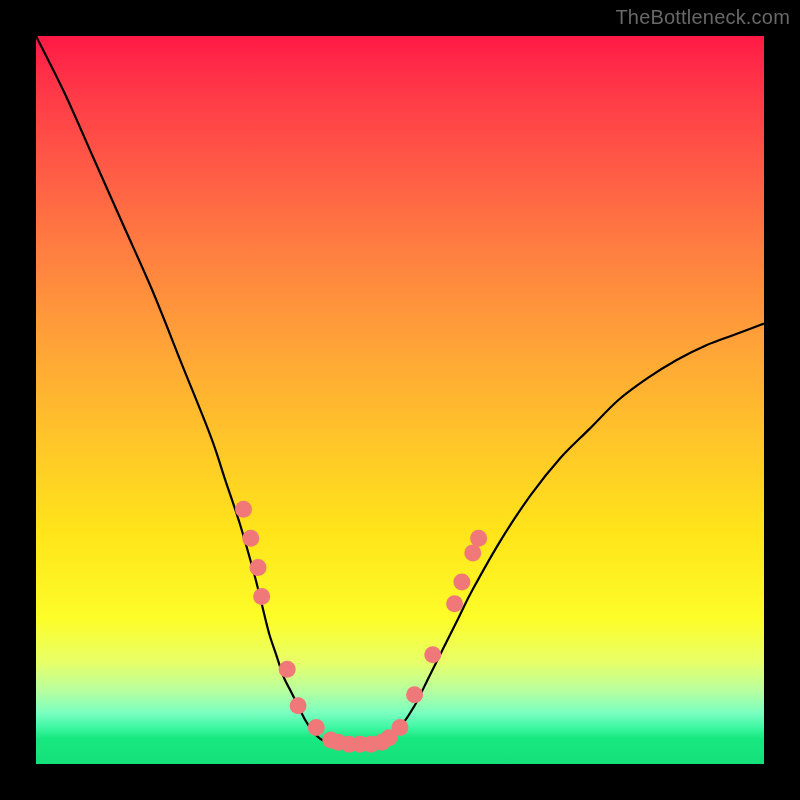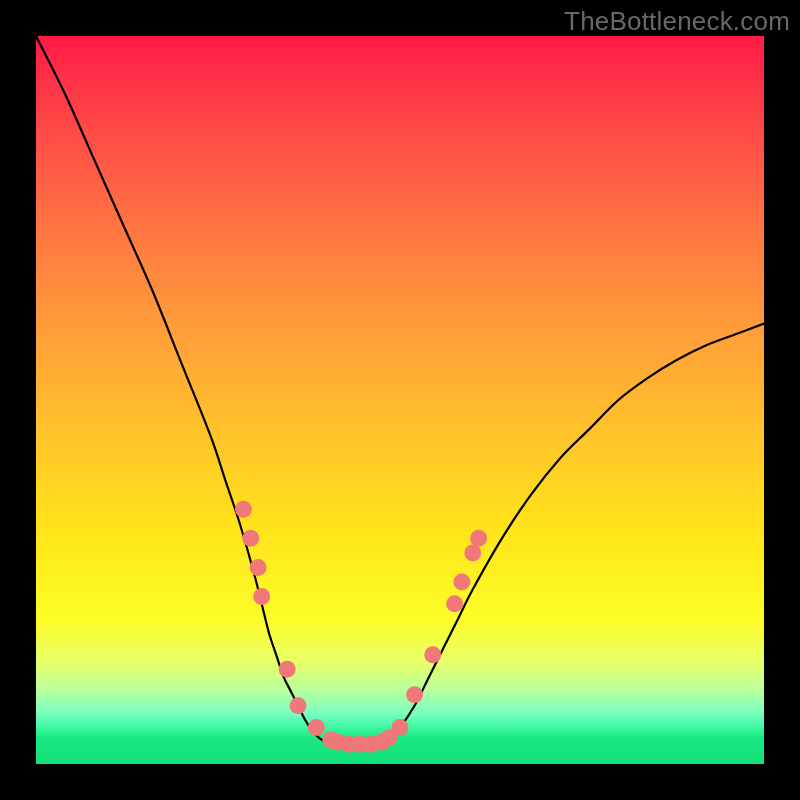--- a/index.html
+++ b/index.html
@@ -52,21 +52,21 @@
     left: 0; top: 0;
     width: 728px;
     height: 728px;
     overflow: visible;
   }
   .watermark {
     position: absolute;
     top: 6px;
     right: 10px;
     color: #686868;
-    font-size: 26px;
+    font-size: 20px;
     font-weight: 500;
     letter-spacing: 0.2px;
     user-select: none;
   }
 </style>
 </head>
 <body>
 
 <div class="frame">
   <div class="plot-area">

